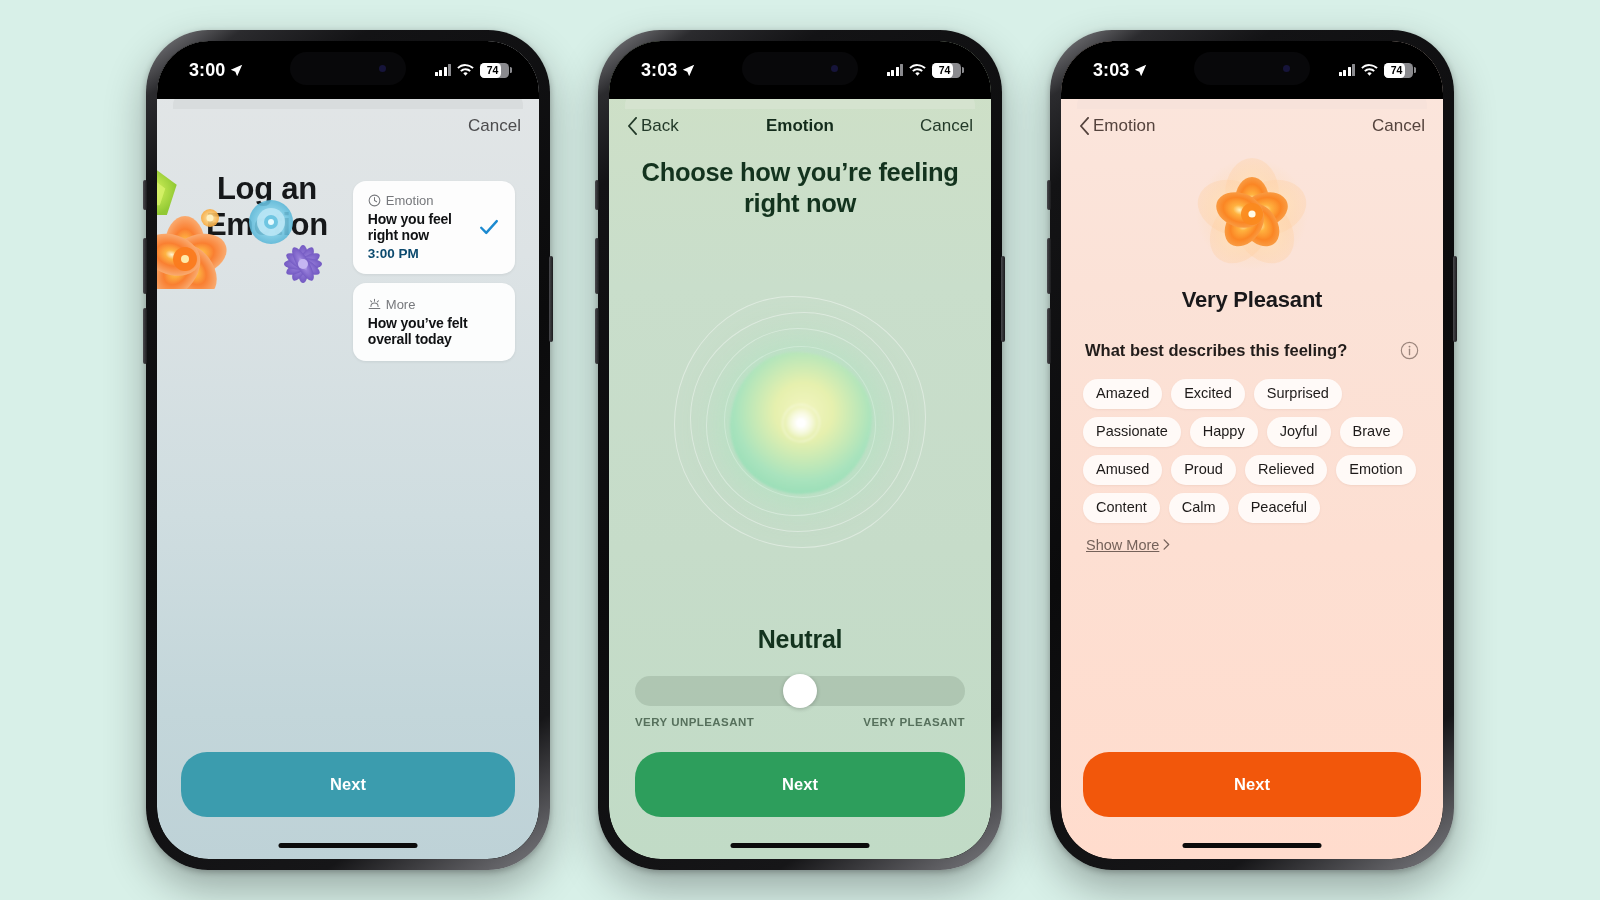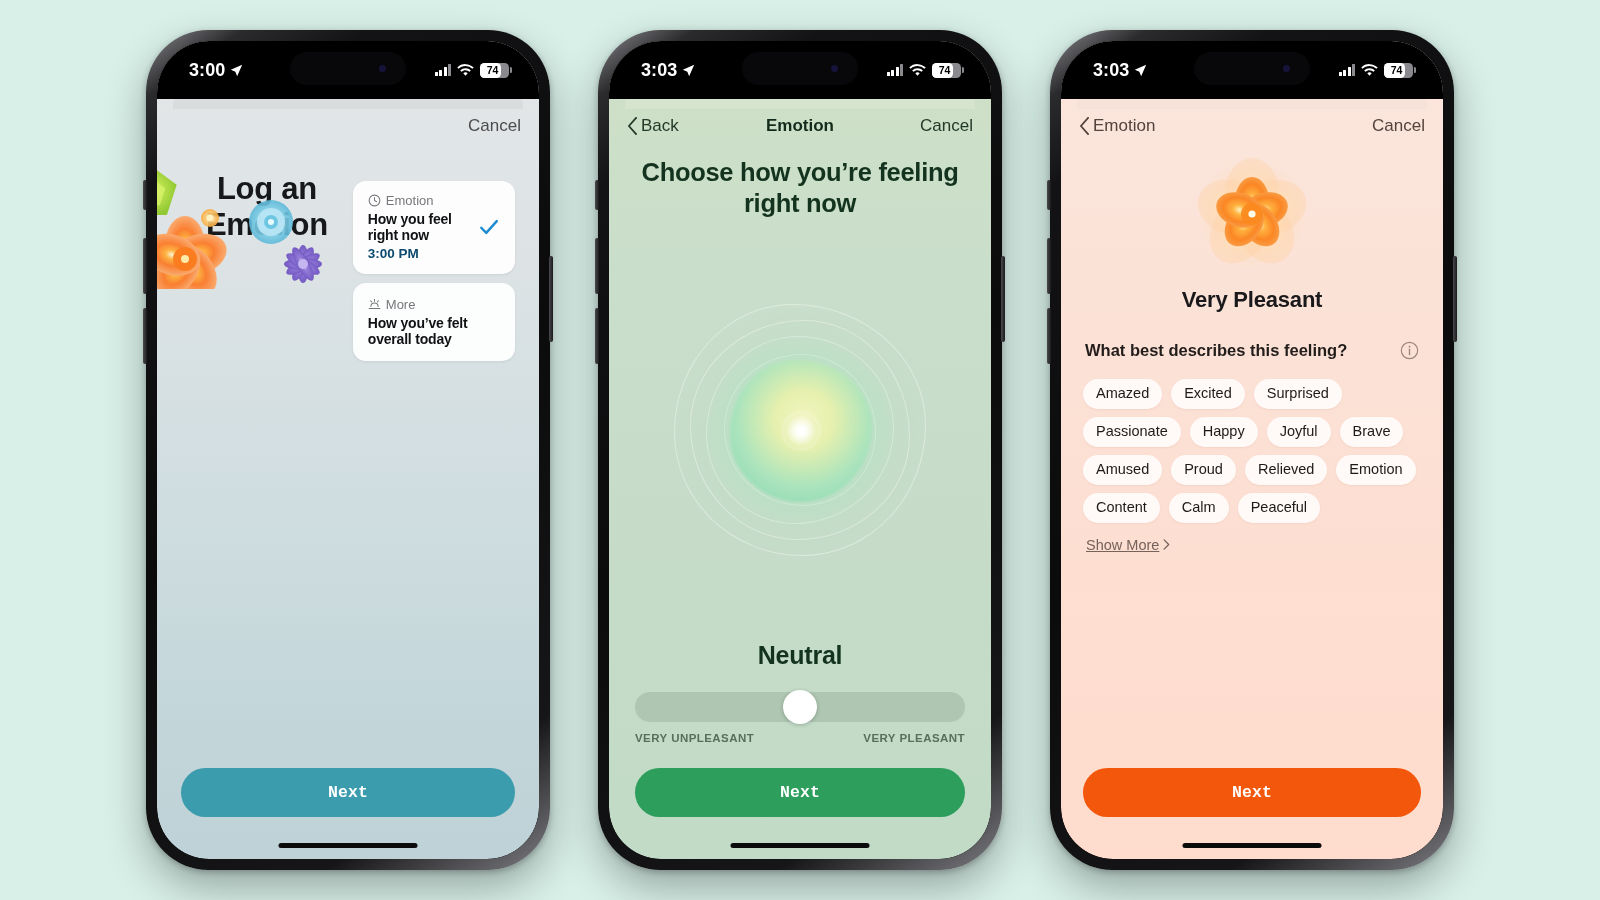--- a/index.html
+++ b/index.html
@@ -192,27 +192,27 @@
     font-size: 13px; color: #76787c; margin-bottom: 3px;
   }
   .opt .ttl { font-size: 14px; font-weight: bold; color: #101214; letter-spacing: -.2px; }
   .opt .time { font-size: 13.5px; font-weight: bold; color: #0c4a6e; margin-top: 3px; }
   .check { width: 22px; height: 22px; display: block; }
   .mini-icon { width: 13px; height: 13px; display: block; }
 
   .next-wrap { padding: 0 24px 42px; }
   .next-btn {
     width: 100%;
-    height: 49px;
+    height: 65px;
     border-radius: 26px;
     border: none;
     color: #fff;
     font-size: 16.5px;
     font-weight: bold;
-    font-family: Liberation Mono, monospace;
+    font-family: Liberation Sans, sans-serif;
     cursor: pointer;
     letter-spacing: .1px;
   }
   .s1 .next-btn { background: #3b9cae; }
 
   
   .s2 { background: linear-gradient(180deg,#cfe0c6 0%,#c9decb 30%,#c6dcc9 62%,#c1dbc6 100%); }
   .s2 .sheet-peek { background: #d5e3cf; }
   .s2 .navbar { color: #1d3324; gap: 34px; }
   .s2 .nav-left, .s2 .nav-right { color: #233a29; }

